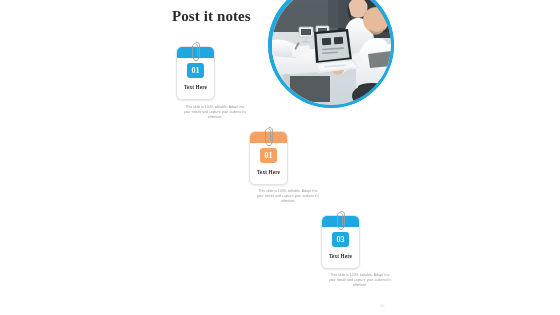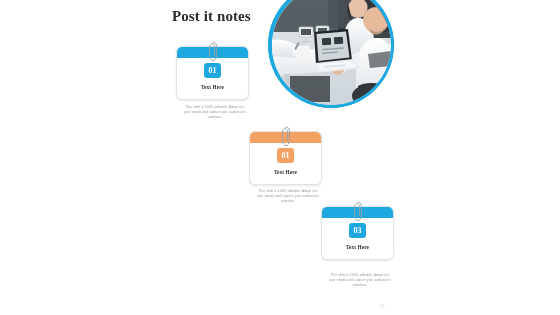--- a/index.html
+++ b/index.html
@@ -68,21 +68,21 @@
     border-radius: 50%;
     overflow: hidden;
     background: #e9edf0;
     z-index: 2;
   }
   .photo-svg { display:block; width:119px; height:119px; }
 
   
   .note-card {
     position: absolute;
-    width: 73px;
+    width: 39px;
     border-radius: 6px;
     background: #ffffff;
     border: 1px solid #e3e3e3;
     box-shadow: 0 1px 2px rgba(0,0,0,0.10);
     box-sizing: border-box;
     overflow: visible;
   }
   .note-top {
     height: 11px;
     border-radius: 5px 5px 0 0;
@@ -145,21 +145,21 @@
     letter-spacing: 0.05px;
   }
 
   
   #card1 { left: 176px; top: 46px; }
   #desc1 { left: 183px; top: 105px; }
   
   #card2 { left: 249px; top: 131px; }
   #desc2 { left: 256px; top: 189px; }
   
-  #card3 { left: 321px; top: 206px; }
+  #card3 { left: 321px; top: 215px; }
   #desc3 { left: 328px; top: 273px; }
 
   
   .page-number {
     position: absolute;
     left: 380px;
     top: 303px;
     font-family: "Liberation Sans", sans-serif;
     font-size: 4px;
     color: #d8d8d8;

